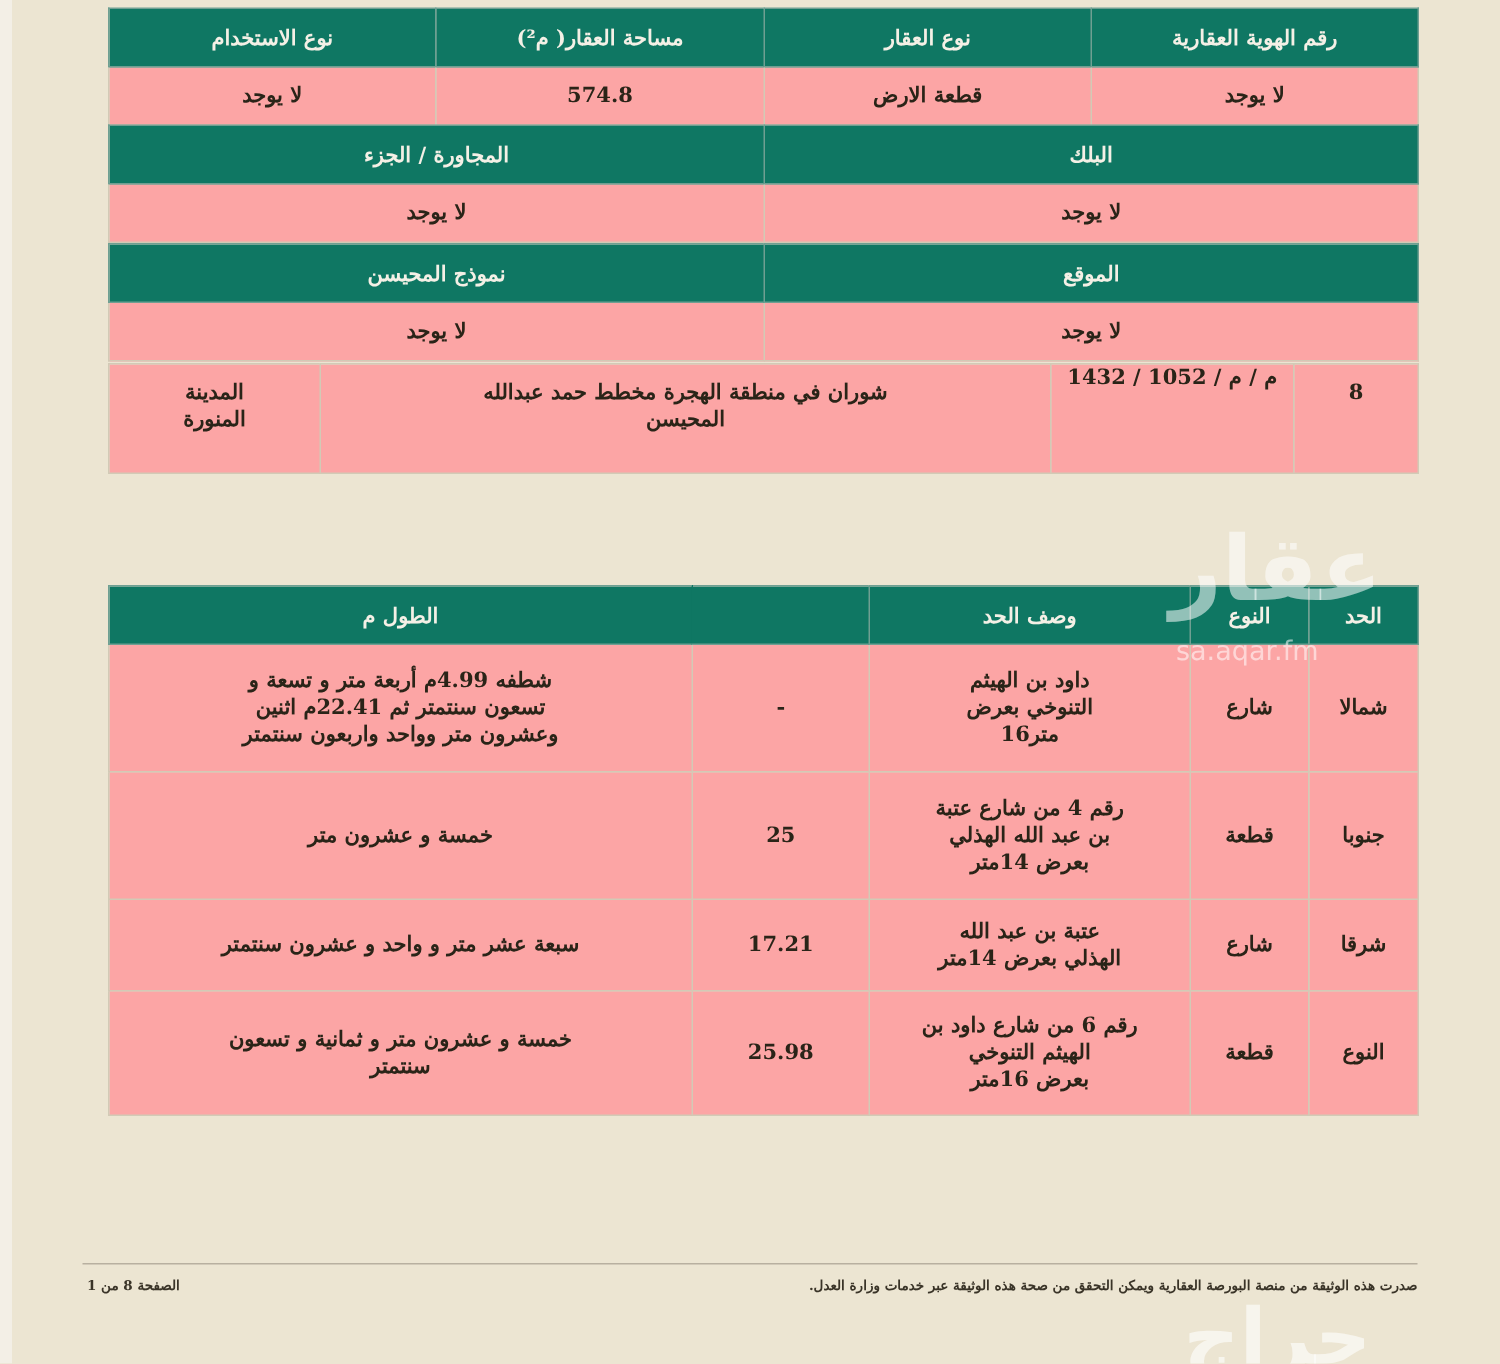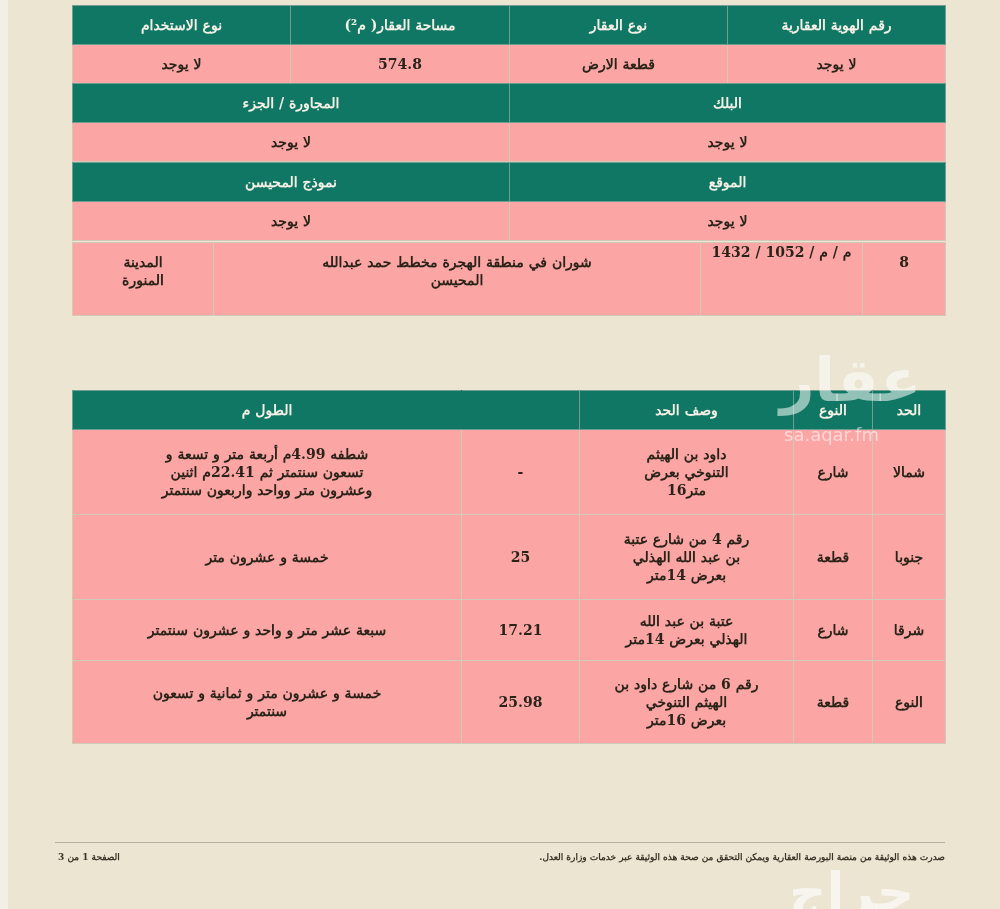--- a/index.html
+++ b/index.html
@@ -193,17 +193,17 @@
 بعرض 16متر</td>
     <td>25.98</td>
     <td class="multiline">خمسة و عشرون متر و ثمانية و تسعون
 سنتمتر</td>
   </tr>
 </tbody>
   </table>
 
 <div class="footer-rule"></div>
 <div class="footer-text footer-note">صدرت هذه الوثيقة من منصة البورصة العقارية ويمكن التحقق من صحة هذه الوثيقة عبر خدمات وزارة العدل.</div>
-<div class="footer-text footer-page">الصفحة 1 من 3</div>
+<div class="footer-text footer-page">الصفحة 8 من 1</div>
 
 <div class="watermark wm-aqar-logo">عقار</div>
 <div class="watermark wm-aqar-url">sa.aqar.fm</div>
 <div class="watermark wm-haraj">حراج</div>
 
 </body></html>

